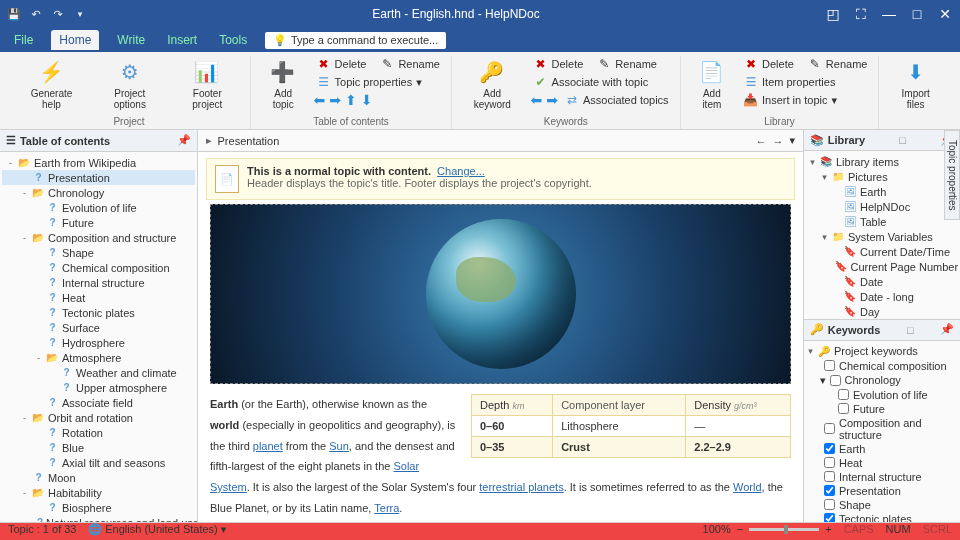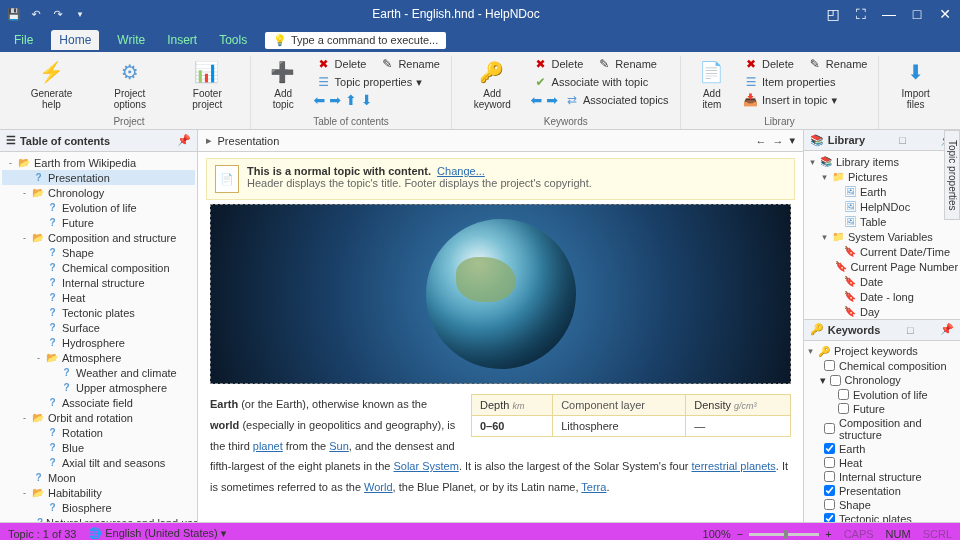--- a/index.html
+++ b/index.html
@@ -54,21 +54,21 @@
 .datatable th{background:#fdf8e4;font-weight:normal;color:#555}
 .datatable tr:nth-child(2) td{background:#fdf8e4;font-weight:600}
 .datatable .sub{font-size:9px;color:#888;font-style:italic}
 .rightpanel{width:157px;background:#fafafa;border-left:1px solid #d0d0d0;display:flex;flex-direction:column}
 .rightpanel .panelhdr{font-weight:600}
 .libtree,.kwtree{overflow:auto;padding:3px 2px;font-size:11px}
 .libtree{height:175px;border-bottom:1px solid #d0d0d0}
 .kwitem{display:flex;align-items:center;gap:4px;padding:1px 0}
 .kwitem input{width:11px;height:11px}
 .vtab{position:absolute;right:0;top:130px;width:16px;height:90px;background:#eef2f7;border:1px solid #d0d0d0;writing-mode:vertical-rl;text-align:center;font-size:10px;padding:4px 1px;cursor:pointer}
-.statusbar{position:absolute;bottom:0;left:0;right:0;height:18px;background:#d946ef;border-top:1px solid #d0d0d0;display:flex;align-items:flex-end;padding:0 8px;gap:12px;font-size:10px;color:#666}
+.statusbar{position:absolute;bottom:0;left:0;right:0;height:18px;background:#ef4444;border-top:1px solid #d0d0d0;display:flex;align-items:flex-start;padding:0 8px;gap:12px;font-size:10px;color:#666}
 .statusbar .spacer{flex:1}
 .zoom{display:flex;align-items:center;gap:6px}
 .zoom .track{width:70px;height:3px;background:#ccc;position:relative}
 .zoom .track::after{content:"";position:absolute;left:50%;top:-3px;width:4px;height:9px;background:#888}
 </style>
 </head>
 <body>
 
 <div class="titlebar">
   <div class="qat">
@@ -388,20 +388,25 @@
               <th>Component layer</th>
               <th><span>Density</span> <span class="sub">g/cm³</span></th>
             </tr>
         </tbody>
           <tbody id="dtbody">
             <tr>
               <td><b>0–60</b></td>
               <td>Lithosphere</td>
               <td>—</td>
             </tr>
+            <tr>
+              <td><b>0–35</b></td>
+              <td>Crust</td>
+              <td>2.2–2.9</td>
+            </tr>
           </tbody>
       </table>
       <p class="prose">
         <b>Earth</b><span> (or the Earth), otherwise known as the </span><b>world</b><span> (especially in geopolitics and geography), is the third </span><a href="#">planet</a><span> from the </span><a href="#">Sun</a><span>, and the densest and fifth-largest of the eight planets in the </span><a href="#">Solar System</a><span>. It is also the largest of the Solar System's four </span><a href="#">terrestrial planets</a><span>. It is sometimes referred to as the </span><a href="#">World</a><span>, the Blue Planet, or by its Latin name, </span><a href="#">Terra</a><span>.</span>
       </p>
     </div>
   </div>
 
   <div class="rightpanel">
     <div class="panelhdr">

